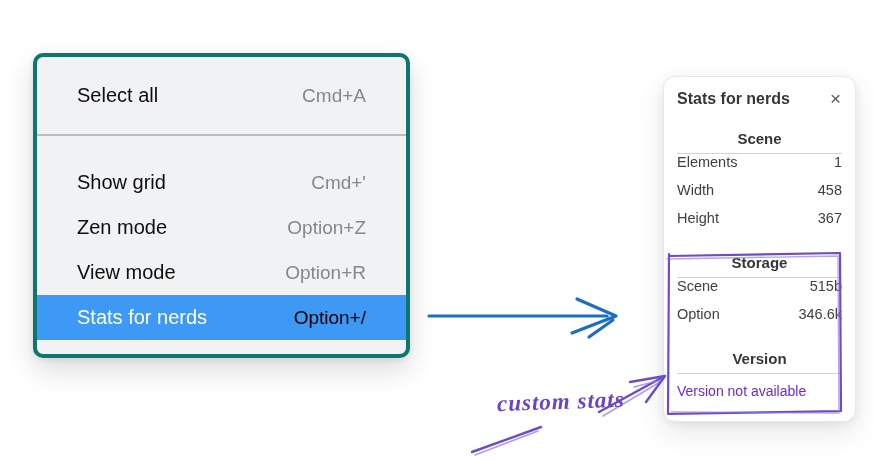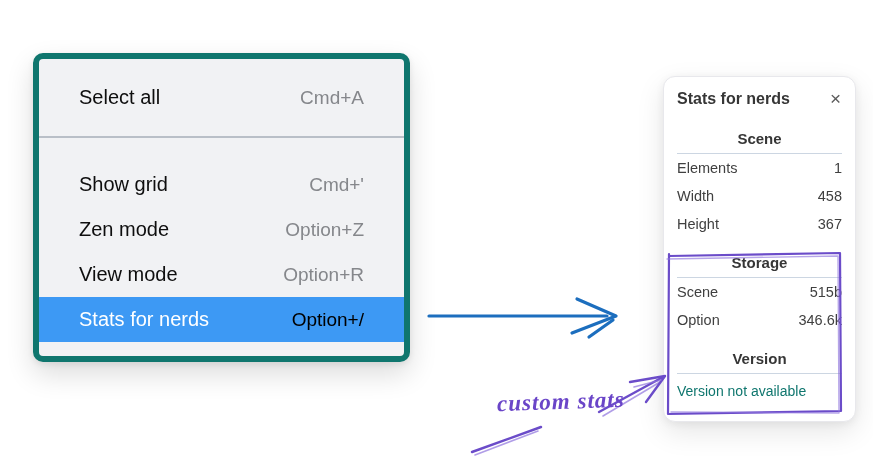--- a/index.html
+++ b/index.html
@@ -10,21 +10,21 @@
     font-family: "Liberation Sans", sans-serif;
     overflow: hidden;
   }
 
   
   .context-menu {
     position: absolute;
     left: 33px; top: 53px;
     width: 377px;
     background: #f1f2f4;
-    border: 6px solid #0f766e;
+    border: 4px solid #0f766e;
     border-radius: 10px;
     box-shadow: 0 12px 28px rgba(0,0,0,0.14), 0 2px 6px rgba(0,0,0,0.08);
     overflow: hidden;
   }
   .menu-section { padding: 16px 0; }
   .menu-section.first { padding: 16px 0; }
   .menu-section.second { padding: 16px 0 14px; margin-top: 8px; }
   .menu-separator {
     height: 0;
     border-top: 2px solid #b9bfc7;
@@ -92,29 +92,28 @@
   }
   .section-heading.tight { margin-top: 16px; }
   .stats-hr {
     border: none;
     border-top: 1px solid #ccd6e2;
     margin: 0;
   }
   .stat-row {
     display: flex;
     justify-content: space-between;
-    align-items: center;
     height: 28px;
     font-size: 14.5px;
     color: #404040;
   }
   .stat-row:first-of-type { margin-top: 3px; }
   .version-note {
     font-size: 14px;
-    color: #0f766e;
+    color: #6d28d9;
     padding: 9px 0;
     white-space: nowrap;
   }
 
   
   .overlay {
     position: absolute;
     inset: 0;
     width: 873px; height: 461px;
     pointer-events: none;

